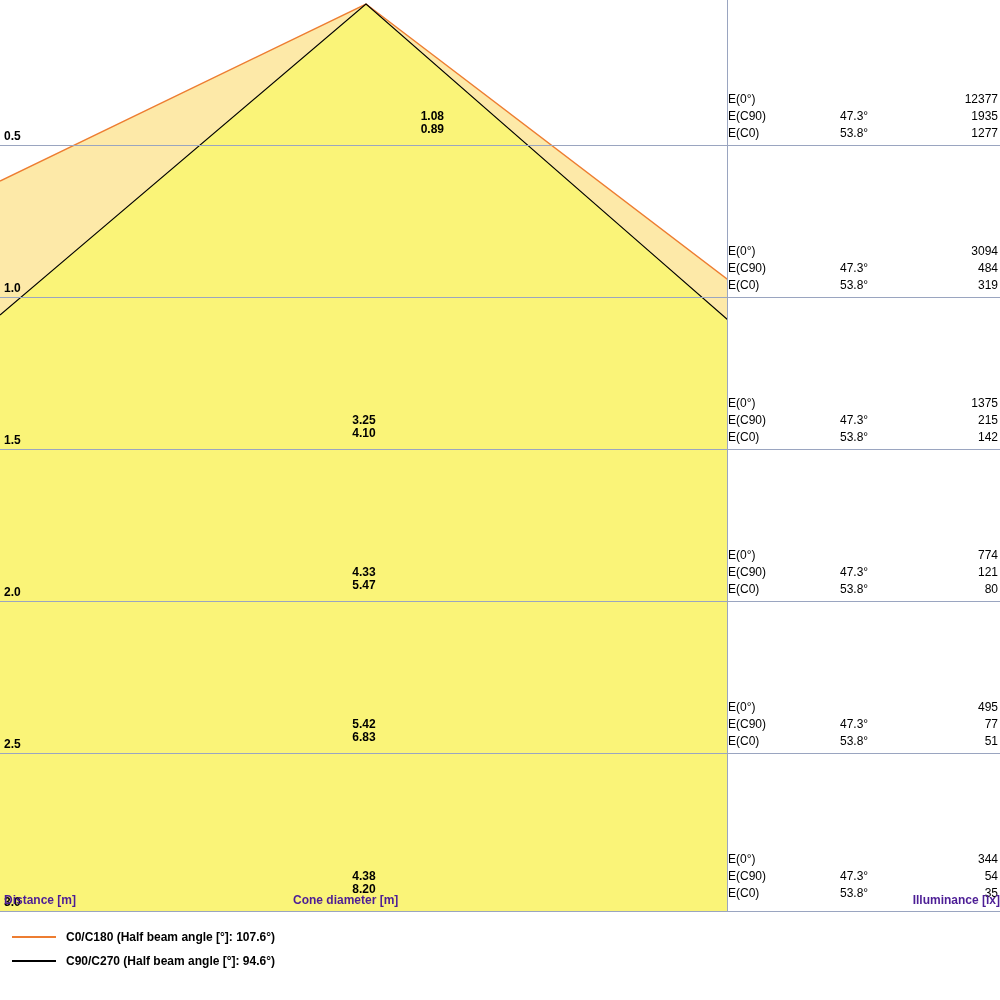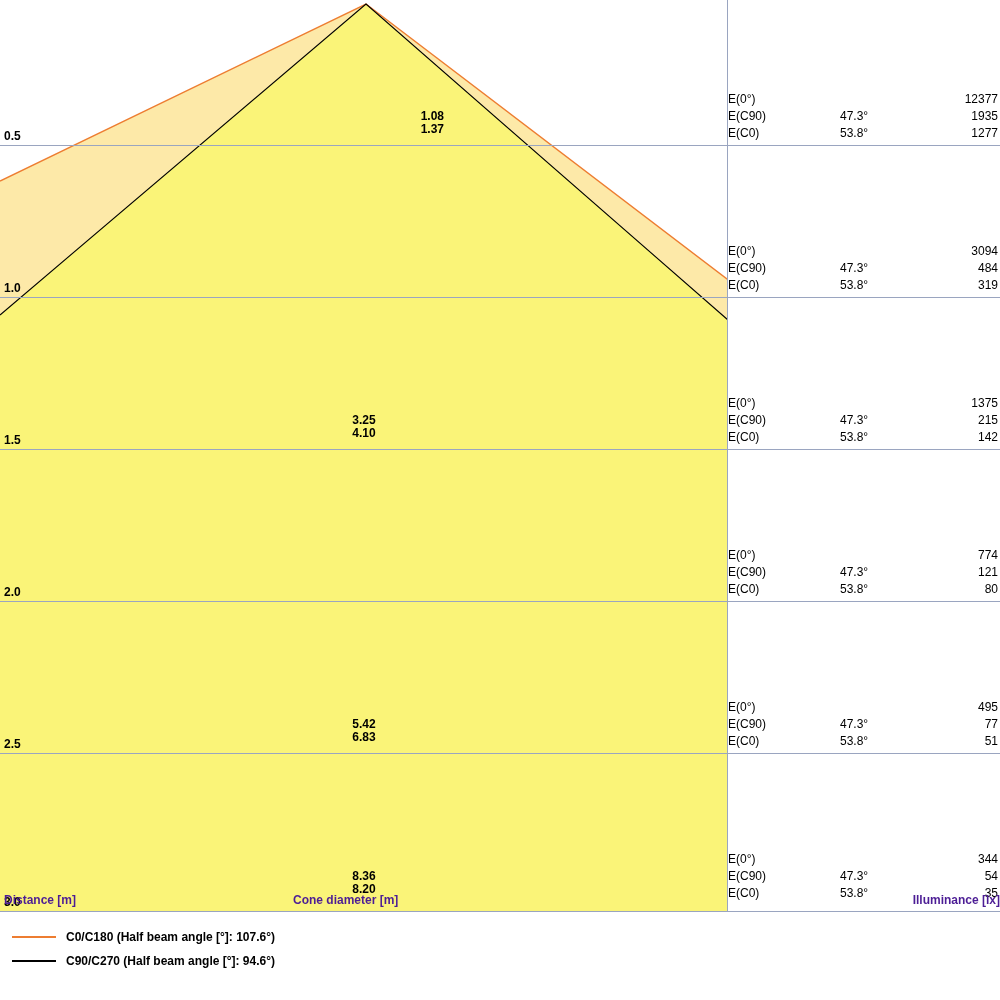--- a/index.html
+++ b/index.html
@@ -130,32 +130,36 @@
 
     <div class="dist-label" style="top:144px;">0.5</div>
     <div class="dist-label" style="top:296px;">1.0</div>
     <div class="dist-label" style="top:448px;">1.5</div>
     <div class="dist-label" style="top:600px;">2.0</div>
     <div class="dist-label" style="top:752px;">2.5</div>
     <div class="dist-label" style="top:910px;">3.0</div>
 
     <div class="cone-vals" style="left:284px;top:110px;text-align:right;">
       <div>1.08</div>
-      <div>1.37</div>
+      <div>0.89</div>
     </div>
     <div class="cone-vals" style="left:284px;top:414px;">
       <div>3.25</div>
       <div>4.10</div>
     </div>
+    <div class="cone-vals" style="left:284px;top:566px;">
+      <div>4.33</div>
+      <div>5.47</div>
+    </div>
     <div class="cone-vals" style="left:284px;top:718px;">
       <div>5.42</div>
       <div>6.83</div>
     </div>
     <div class="cone-vals" style="left:284px;top:870px;">
-      <div>8.36</div>
+      <div>4.38</div>
       <div>8.20</div>
     </div>
 
     <div class="ill-block" style="top:91px;">
       <div class="ill-row">
         <span class="ill-name">E(0°)</span>
         <span class="ill-angle"></span>
         <span class="ill-value">12377</span>
       </div>
       <div class="ill-row">

